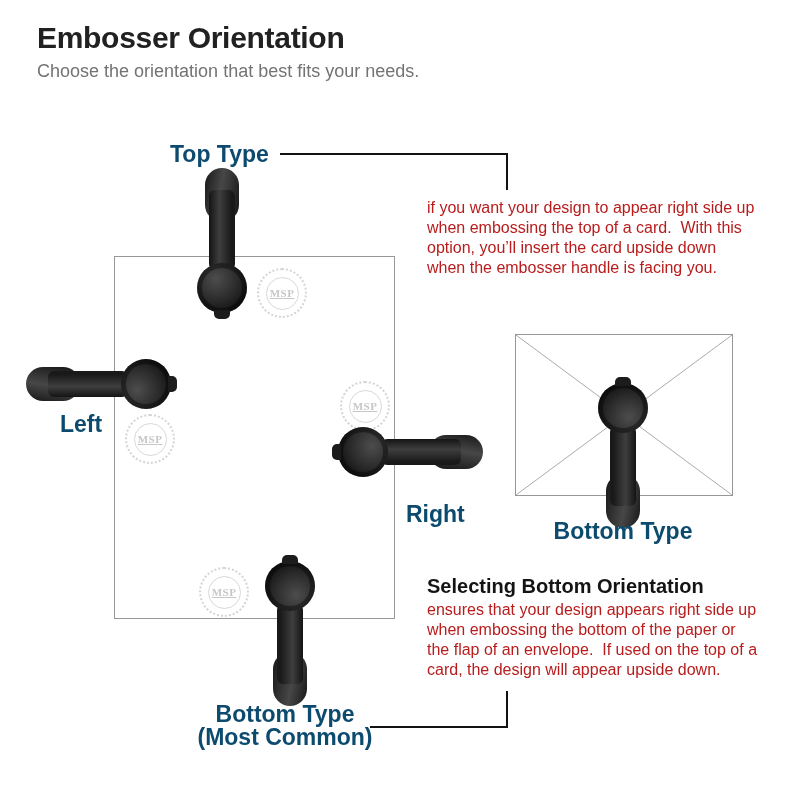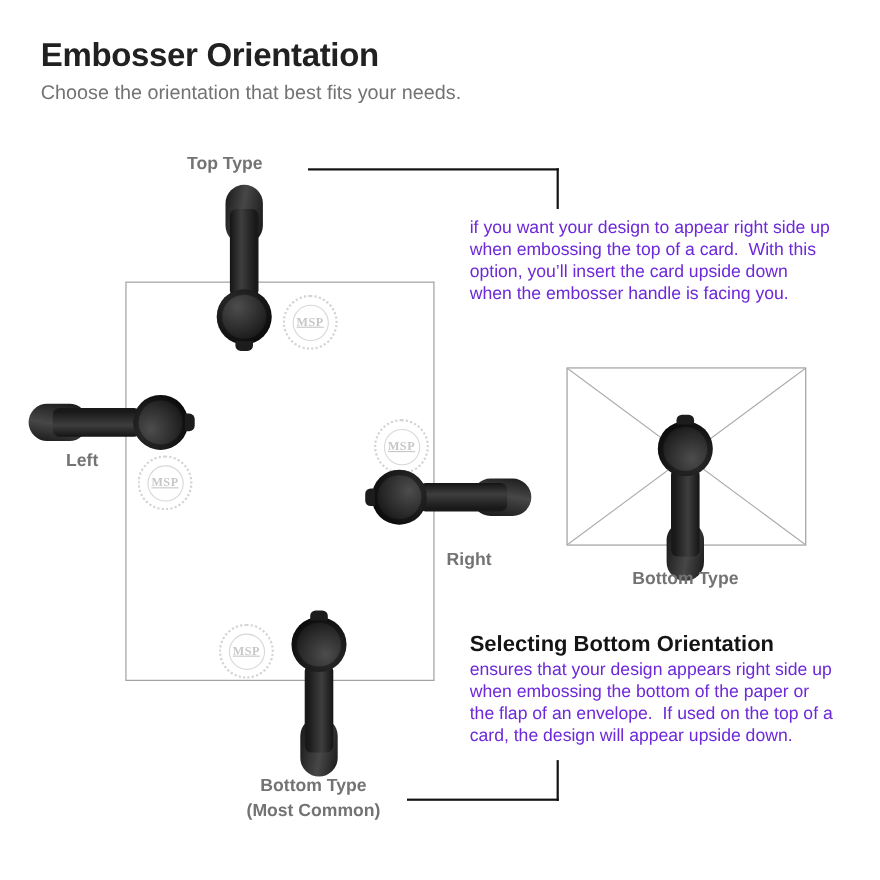--- a/index.html
+++ b/index.html
@@ -1,21 +1,21 @@
 <!DOCTYPE html>
 <html><head>
 <meta charset="utf-8">
 <style>
   html,body{margin:0;padding:0;background:#ffffff;}
   .canvas{
     position:relative;width:800px;height:800px;background:#ffffff;overflow:hidden;
     font-family:"Liberation Sans", sans-serif;color:#1e1e1e;
   }
   
-  .hdr{position:absolute;left:37px;top:33px;width:560px;}
+  .hdr{position:absolute;left:37px;top:20px;width:560px;}
   .hdr h1{margin:0;font-size:30px;line-height:36px;font-weight:700;color:#212121;letter-spacing:-0.3px;}
   .hdr p{margin:4px 0 0 0;font-size:18px;line-height:22px;color:#737373;}
   
   .paper{position:absolute;left:114px;top:256px;width:279px;height:361px;background:#fff;border:1px solid #979797;z-index:1;}
   .envelope{position:absolute;left:515px;top:334px;width:216px;height:160px;background:#fff;border:1px solid #979797;z-index:1;}
   .envelope svg{display:block;width:100%;height:100%;}
   
   .seal{position:absolute;width:46px;height:46px;border-radius:50%;border:2px dotted #d4d4d4;
         display:flex;align-items:center;justify-content:center;z-index:2;background:rgba(255,255,255,.25);}
   .seal-core{width:31px;height:31px;border-radius:50%;border:1px solid #d8d8d8;color:#c7c7c7;
@@ -31,37 +31,37 @@
   .embosser .head{position:absolute;left:5px;top:95px;width:50px;height:50px;border-radius:50%;
         background:radial-gradient(circle at 38% 32%,#4d4d4d,#2c2c2c 45%,#101010 80%);
         box-shadow:inset 0 0 0 5px rgba(0,0,0,.38);}
   .embosser .nub{position:absolute;left:22px;top:142px;width:16px;height:9px;background:#1c1c1c;border-radius:0 0 5px 5px;}
   .emb-top{left:192px;top:168px;transform:rotate(0deg);}
   .emb-left{left:116px;top:264px;transform:rotate(-90deg);}
   .emb-right{left:333px;top:332px;transform:rotate(90deg);}
   .emb-bottom{left:260px;top:466px;transform:rotate(180deg);}
   .emb-envelope{left:593px;top:288px;transform:rotate(180deg);z-index:3;}
   
-  .dlabel{position:absolute;font-size:16px;font-weight:700;color:#737373;z-index:4;white-space:nowrap;}
+  .dlabel{position:absolute;font-size:23px;font-weight:700;color:#0c4a6e;z-index:4;white-space:nowrap;}
   .lbl-top{left:170px;top:141px;}
   .lbl-left{left:60px;top:411px;}
   .lbl-right{left:406px;top:501px;}
   .lbl-bottom{left:175px;top:703px;width:220px;text-align:center;line-height:23px;white-space:normal;}
   .lbl-env{left:515px;top:518px;width:216px;text-align:center;}
   
   .line{position:absolute;background:#121212;z-index:4;}
   .c1h{left:280px;top:153px;width:228px;height:2px;}
   .c1v{left:506px;top:153px;width:2px;height:37px;}
   .c2h{left:370px;top:726px;width:138px;height:2px;}
   .c2v{left:506px;top:691px;width:2px;height:37px;}
   
   .callout{position:absolute;left:427px;width:365px;z-index:4;}
   .co-top{top:196px;} .co-bottom{top:574px;}
   .callout h2{margin:0;font-size:20px;line-height:24px;font-weight:700;color:#141414;}
-  .callout p{margin:2px 0 0 0;font-size:16px;line-height:20px;color:#6d28d9;white-space:pre-wrap;}
+  .callout p{margin:2px 0 0 0;font-size:16px;line-height:20px;color:#b91c1c;white-space:pre-wrap;}
 </style>
 </head>
 <body>
 
 <div class="canvas">
 
   <div class="hdr">
     <h1>Embosser Orientation</h1>
     <p>Choose the orientation that best fits your needs.</p>
   </div>

